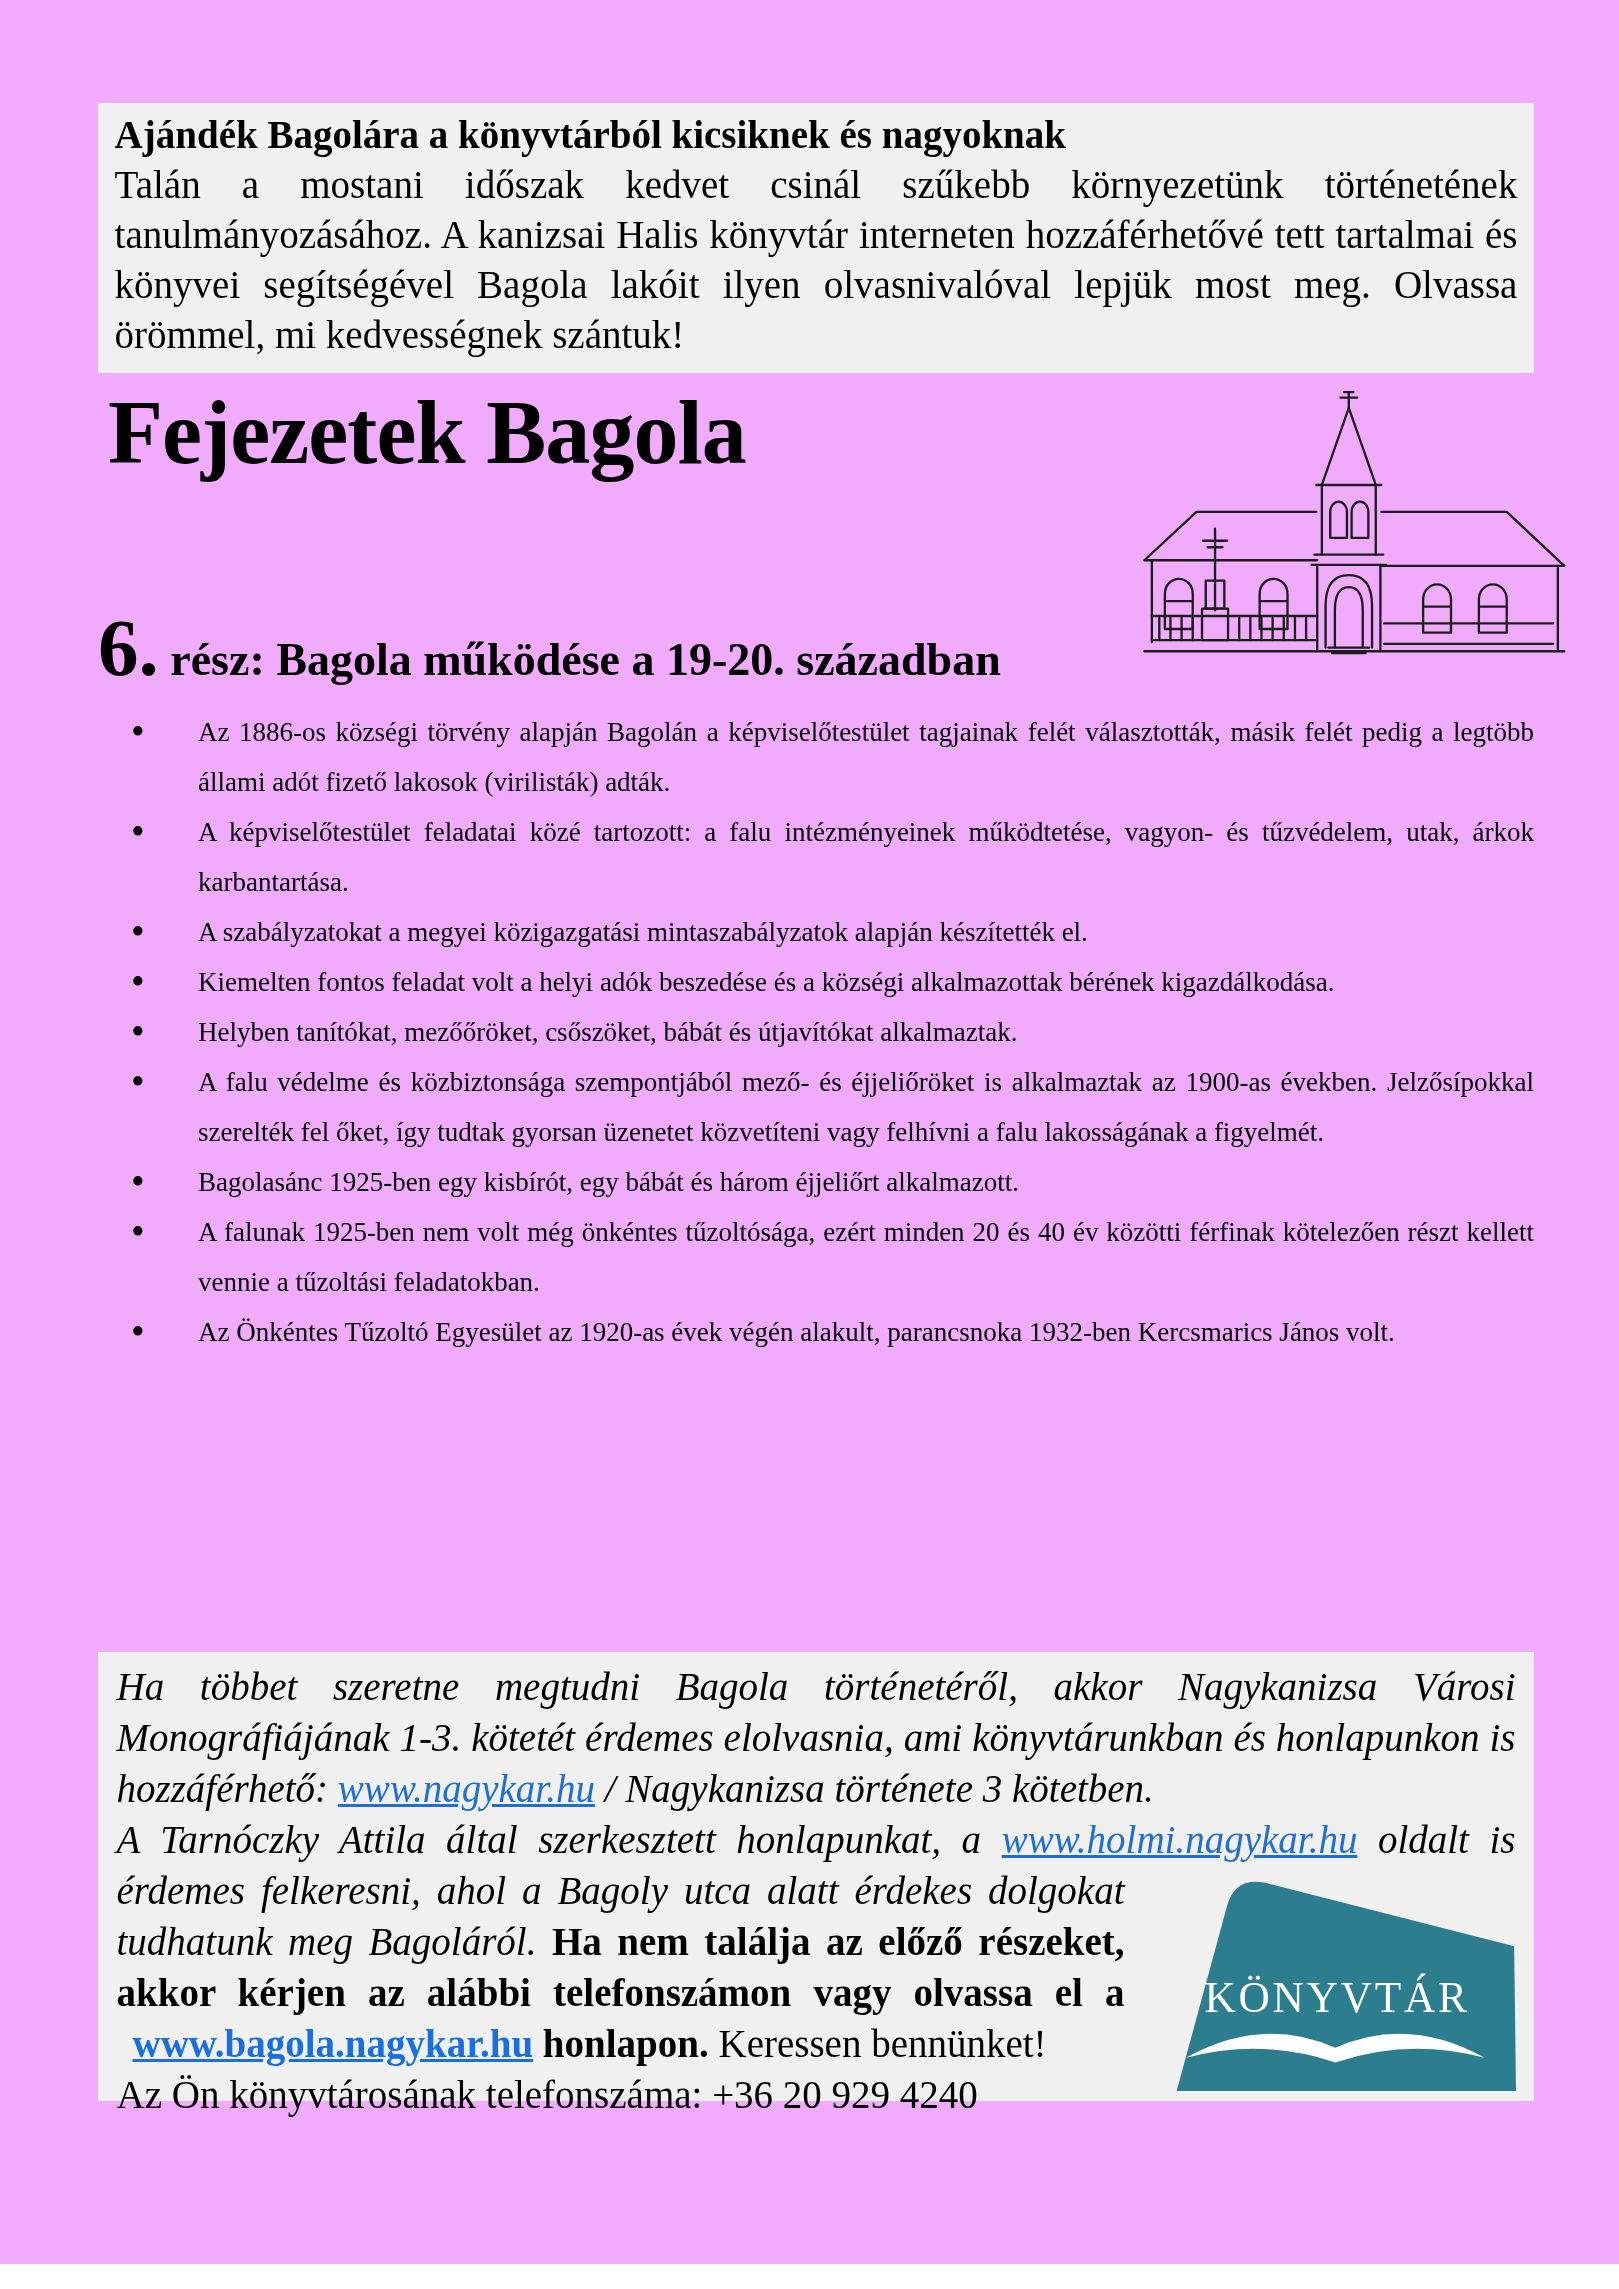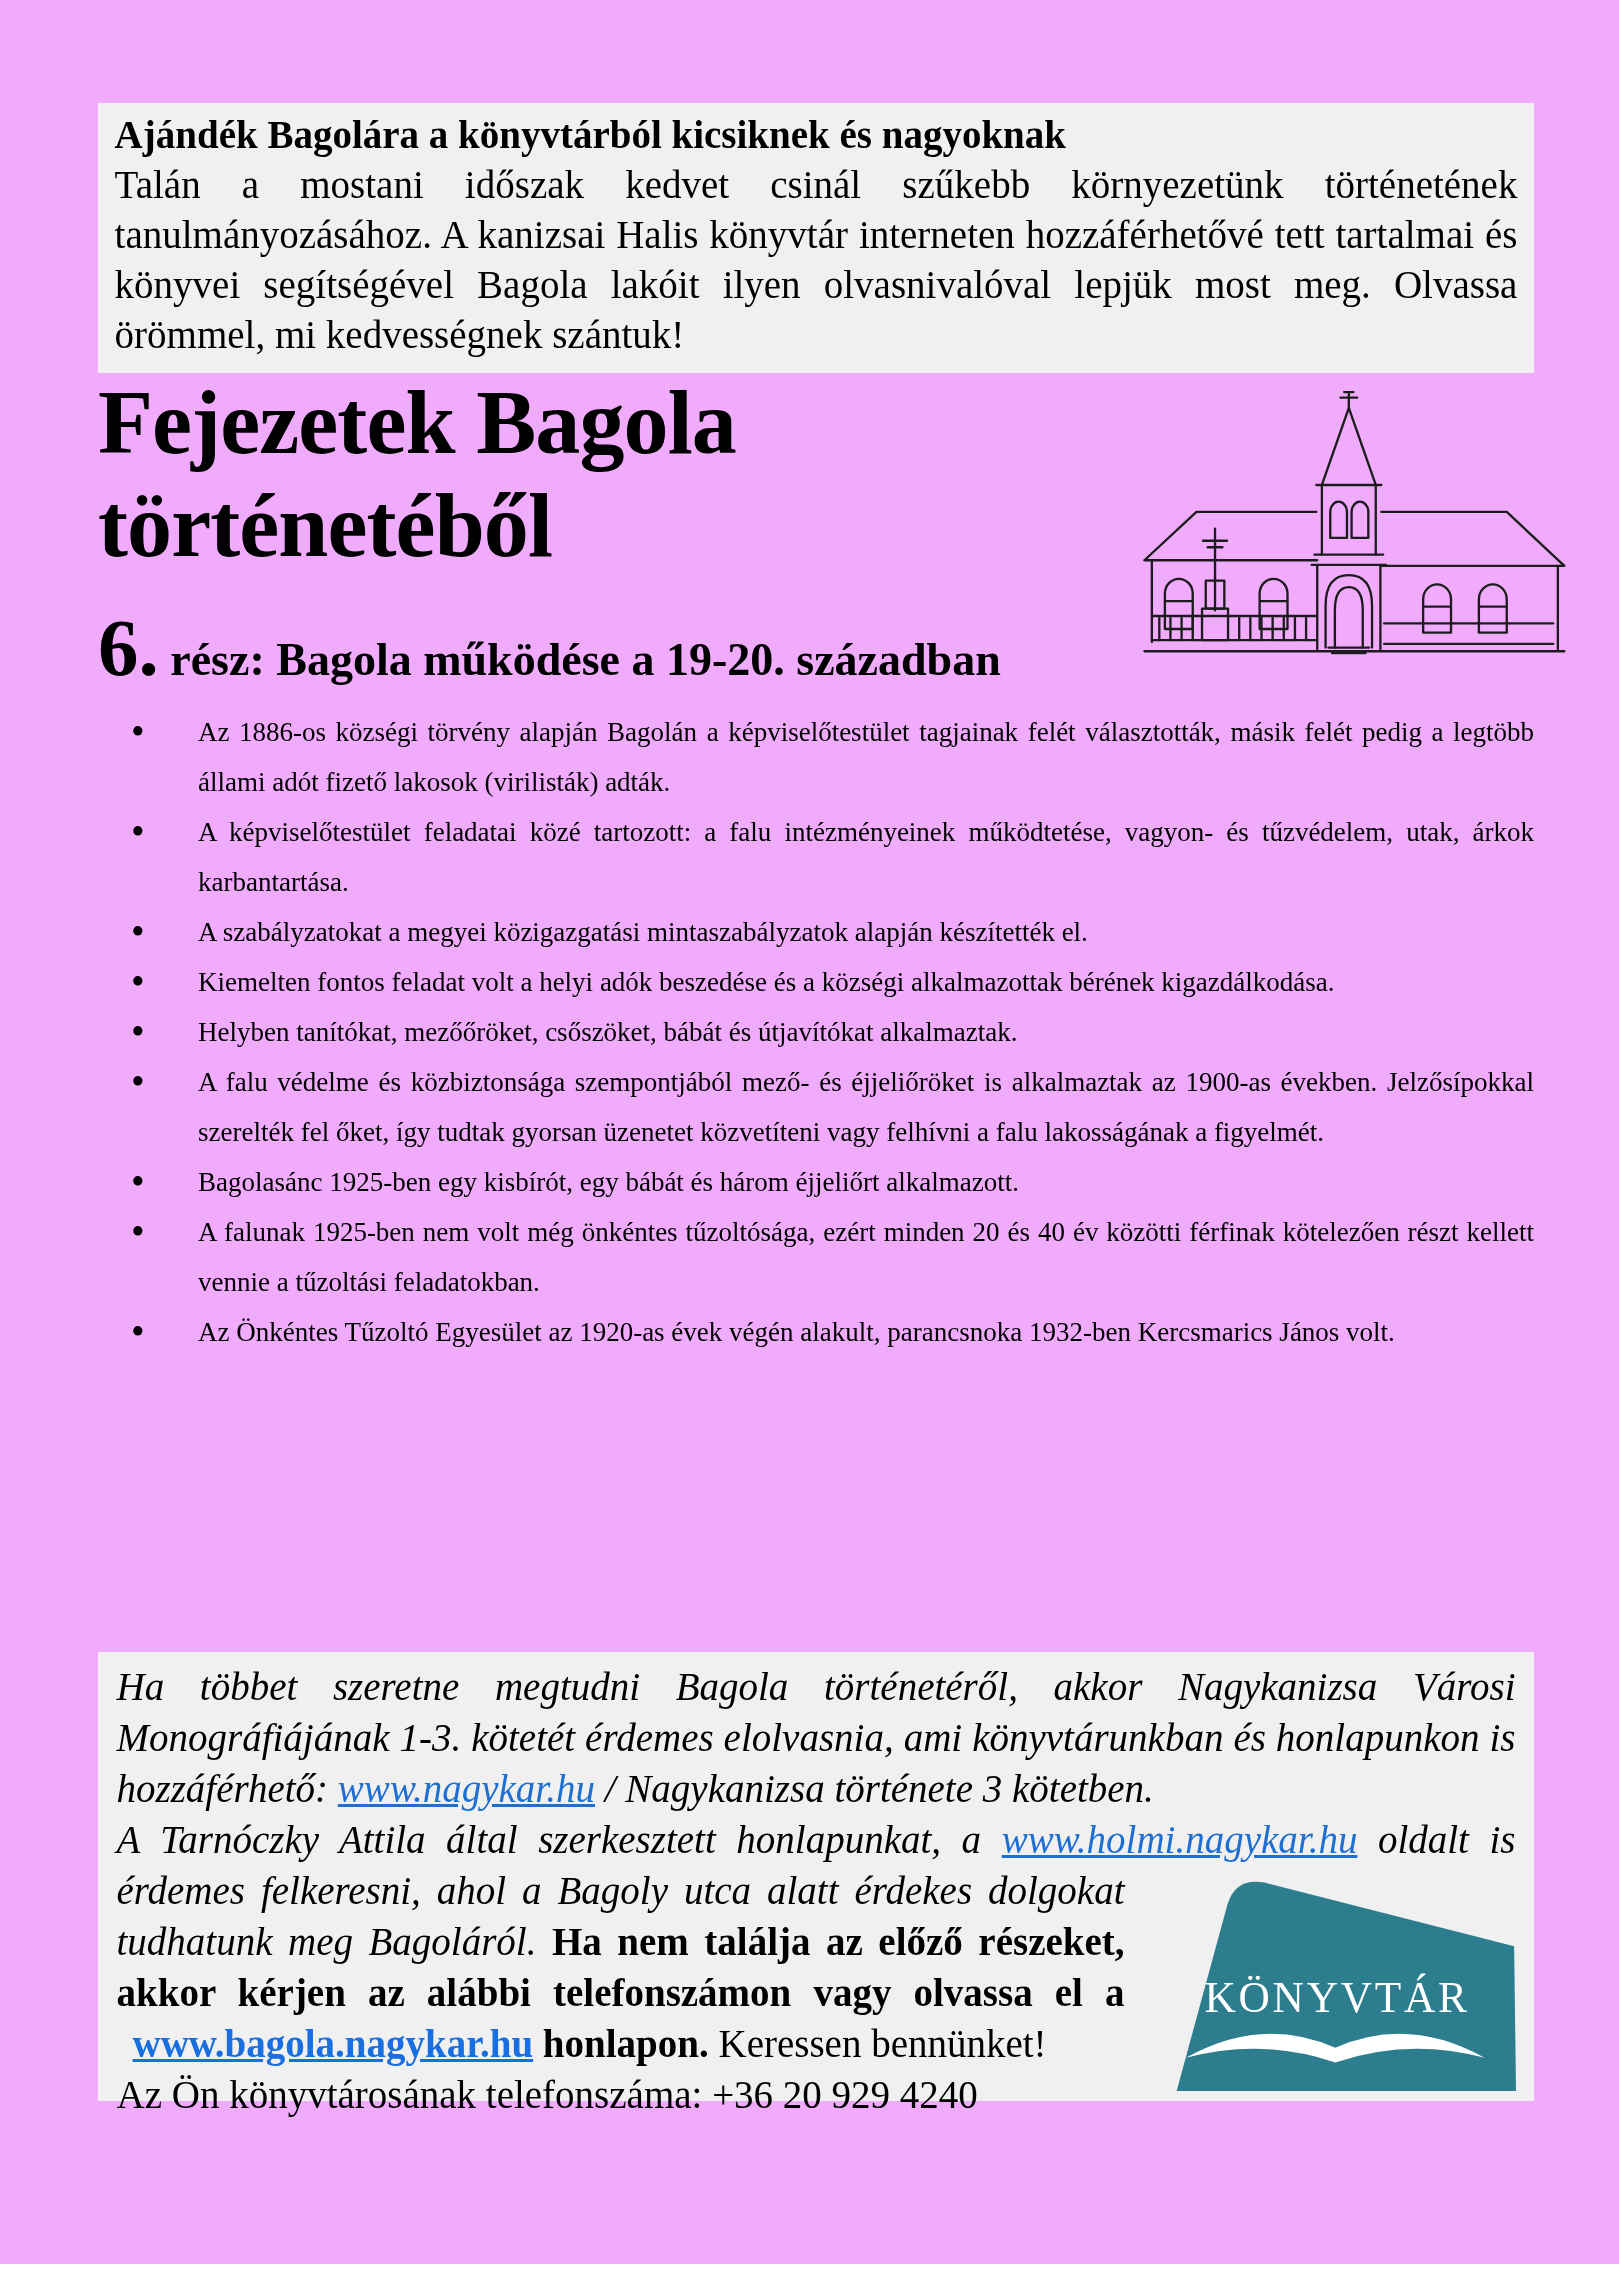--- a/index.html
+++ b/index.html
@@ -24,21 +24,21 @@
     font-size: 39px;
     line-height: 50px;
     text-align: justify;
   }
   .intro-box .intro-title { font-weight: bold; display: block; text-align: left; }
 
   
   .page-title {
     position: absolute;
     left: 98px; top: 371px;
-    margin: 0;
+    margin: 10px;
     font-size: 90px;
     line-height: 103px;
     font-weight: bold;
     letter-spacing: -0.9px;
   }
 
   
   .church {
     position: absolute;
     left: 1137px; top: 388px;
@@ -110,21 +110,20 @@
 
 <div class="page">
 
   <div class="intro-box">
     <strong class="intro-title">Ajándék Bagolára a könyvtárból kicsiknek és nagyoknak</strong>
     <span>Talán a mostani időszak kedvet csinál szűkebb környezetünk történetének tanulmányozásához. A kanizsai Halis könyvtár interneten hozzáférhetővé tett tartalmai és könyvei segítségével Bagola lakóit ilyen olvasnivalóval lepjük most meg. Olvassa örömmel, mi kedvességnek szántuk!</span>
   </div>
 
   <h1 class="page-title">
     <span>Fejezetek Bagola</span><br>
-    <span>történetéből</span>
   </h1>
 
   <div class="church">
     <svg viewBox="0 0 465 290">
       <g stroke="#1c1c1c" stroke-width="2.5" fill="none" stroke-linecap="round" stroke-linejoin="round">
 
         <path d="M228,3 V20 M219,9 H237 M223,3 h10"></path>
 
         <path d="M228,20 L199,103 M228,20 L257,103 M193,103 H263"></path>
 

